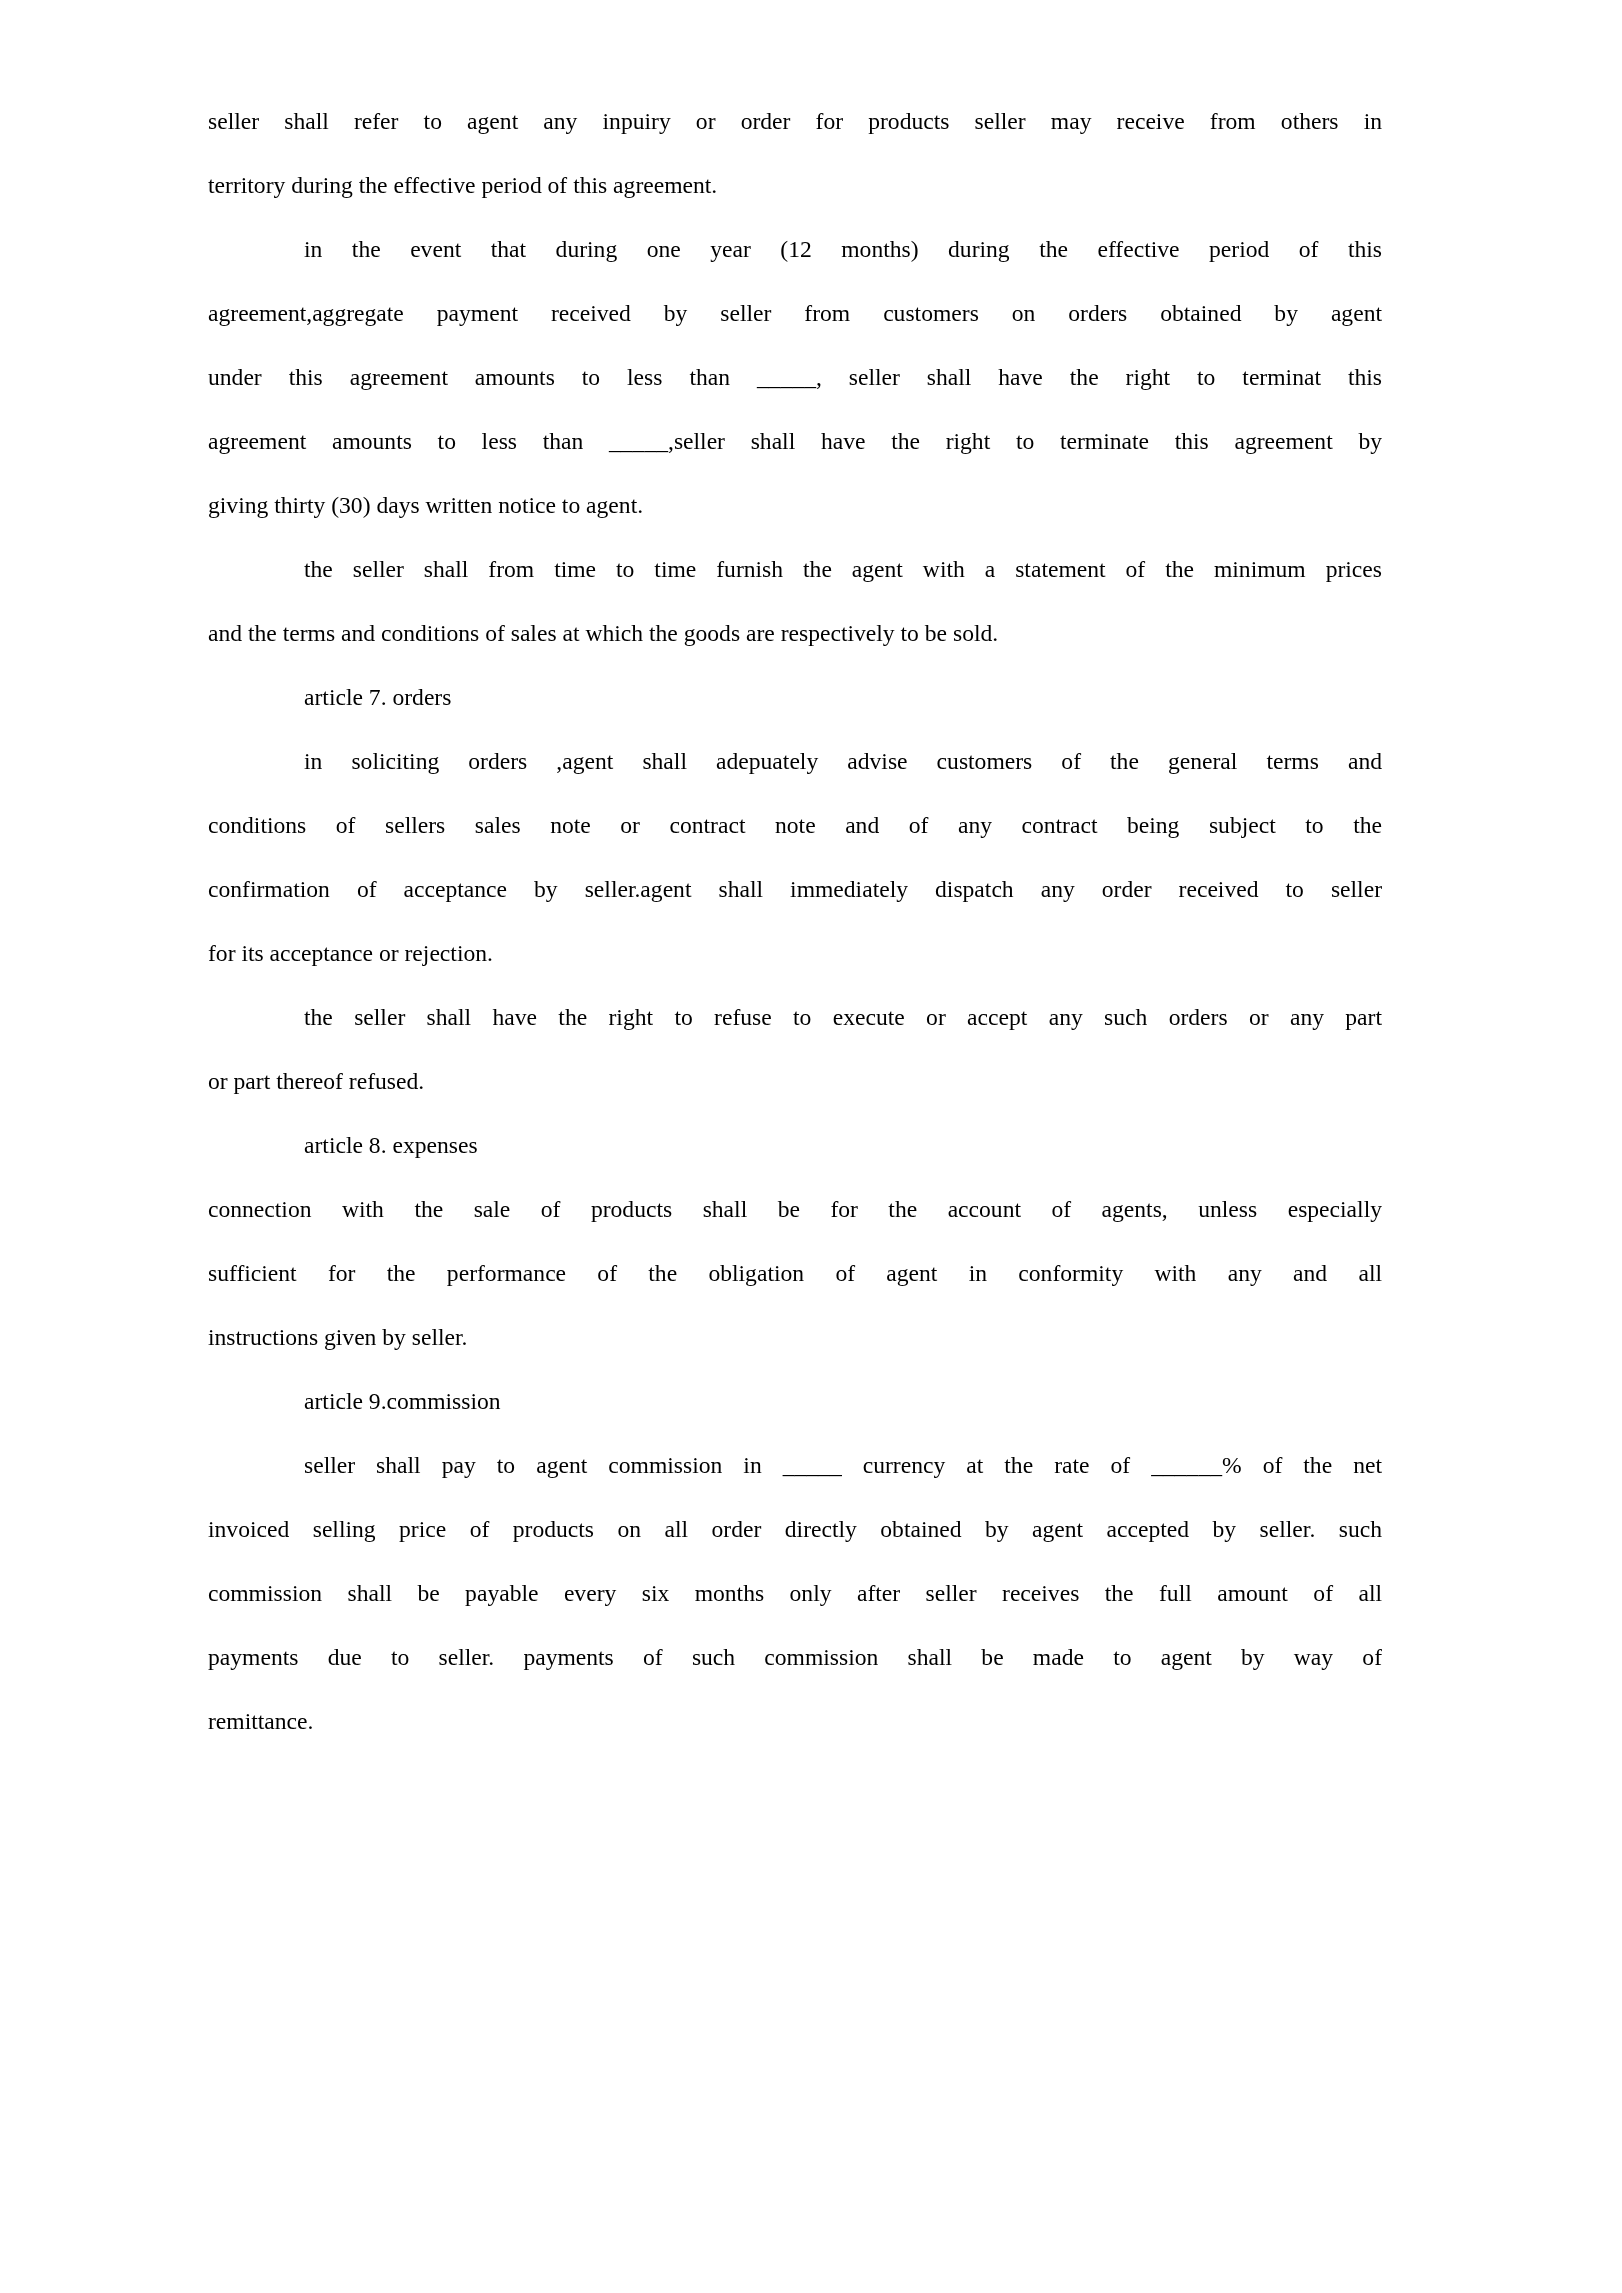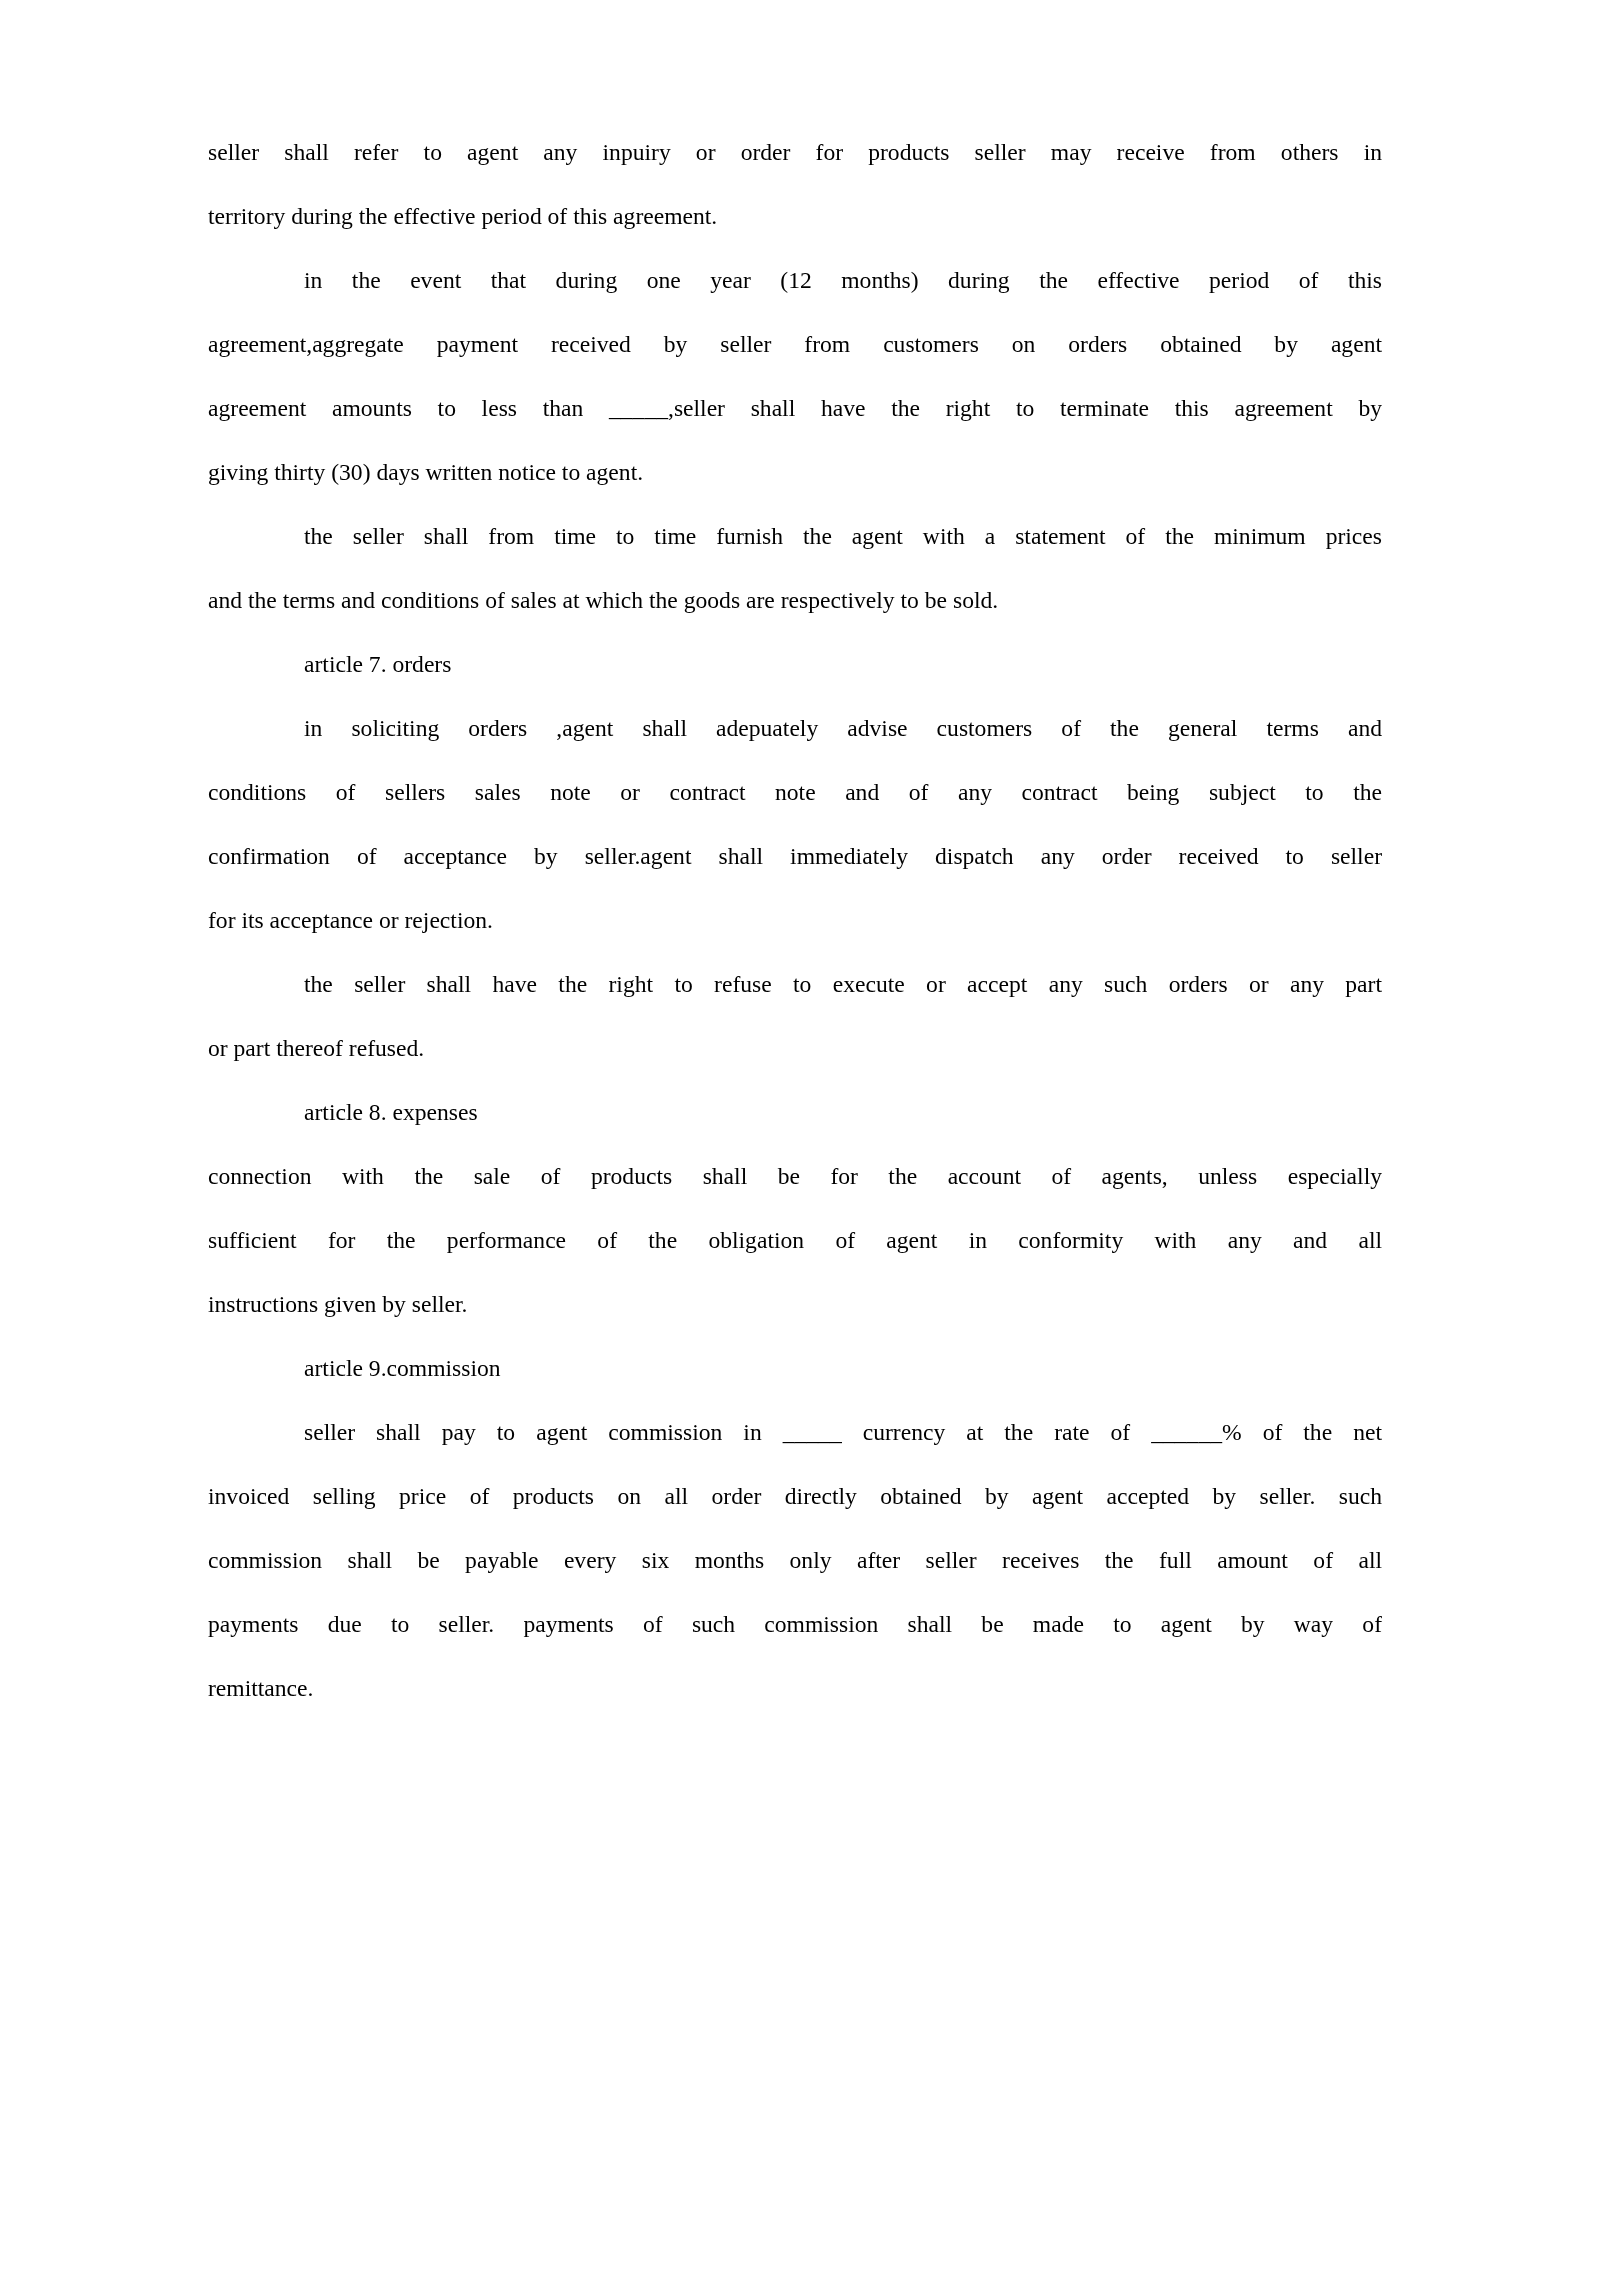--- a/index.html
+++ b/index.html
@@ -2,21 +2,21 @@
 <html style="font-size:14.5px"><head>
 <meta charset="utf-8">
 <style>
   html, body { margin: 0; padding: 0; background: #ffffff; }
   .page {
     position: relative;
     width: 1623px;
     height: 2294px;
     background: #ffffff;
     box-sizing: border-box;
-    padding-top: 120px;
+    padding-top: 89px;
     padding-left: 208px;
     font-family: "Liberation Serif", "DejaVu Serif", serif;
     font-size: 23.6px;
     color: #000000;
   }
   .textblock { width: 1174px; }
   .line {
     height: 64px;
     line-height: 64px;
     overflow: hidden;
@@ -28,20 +28,21 @@
 </style>
 </head>
 <body>
 
 <div class="page">
   <div class="textblock">
     <div class="line justify">seller shall refer to agent any inpuiry or order for products seller may receive from others in</div>
     <div class="line">territory during the effective period of this agreement.</div>
     <div class="line indent justify">in the event that during one year (12 months) during the effective period of this</div>
     <div class="line justify">agreement,aggregate payment received by seller from customers on orders obtained by agent</div>
+    <div class="line justify">under this agreement amounts to less than _____, seller shall have the right to terminat this</div>
     <div class="line justify">agreement amounts to less than _____,seller shall have the right to terminate this agreement by</div>
     <div class="line">giving thirty (30) days written notice to agent.</div>
     <div class="line indent justify">the seller shall from time to time furnish the agent with a statement of the minimum prices</div>
     <div class="line">and the terms and conditions of sales at which the goods are respectively to be sold.</div>
     <div class="line indent">article 7. orders</div>
     <div class="line indent justify">in soliciting orders ,agent shall adepuately advise customers of the general terms and</div>
     <div class="line justify">conditions of sellers sales note or contract note and of any contract being subject to the</div>
     <div class="line justify">confirmation of acceptance by seller.agent shall immediately dispatch any order received to seller</div>
     <div class="line">for its acceptance or rejection.</div>
     <div class="line indent justify">the seller shall have the right to refuse to execute or accept any such orders or any part</div>

